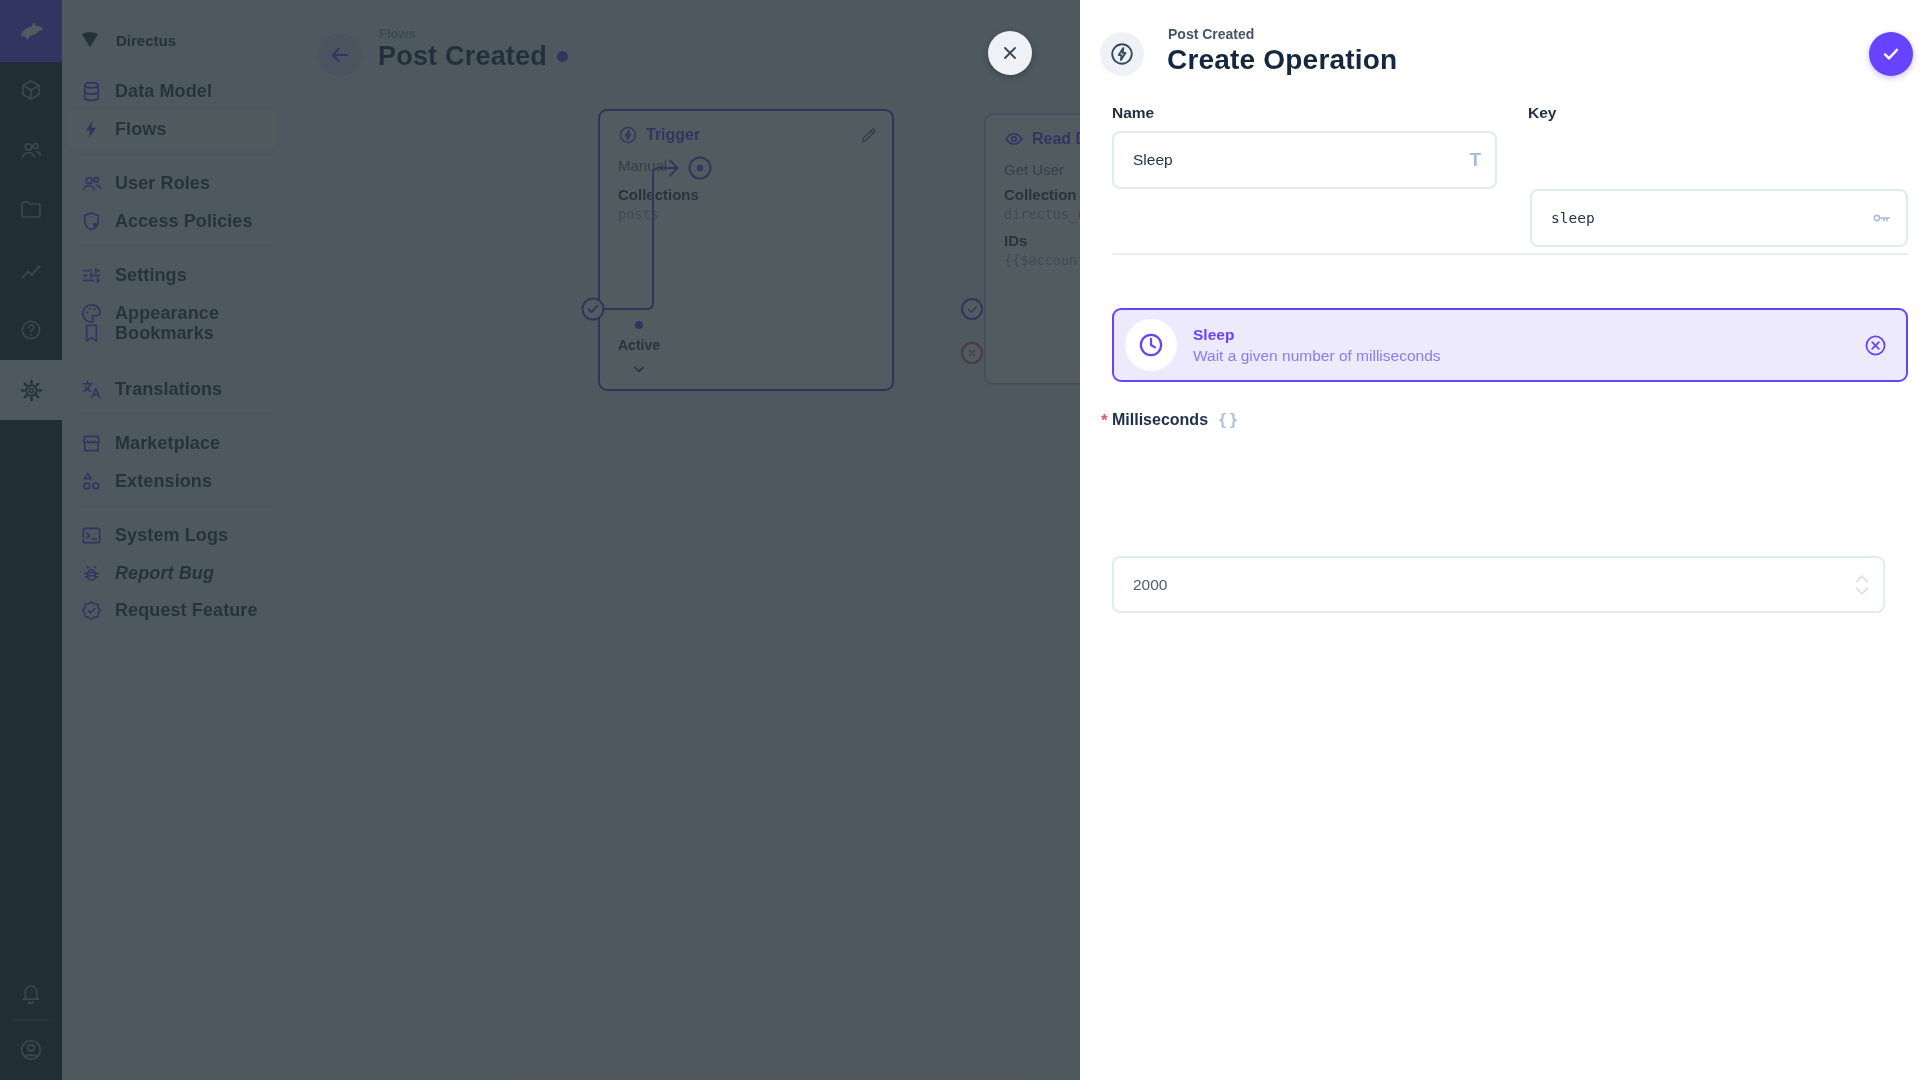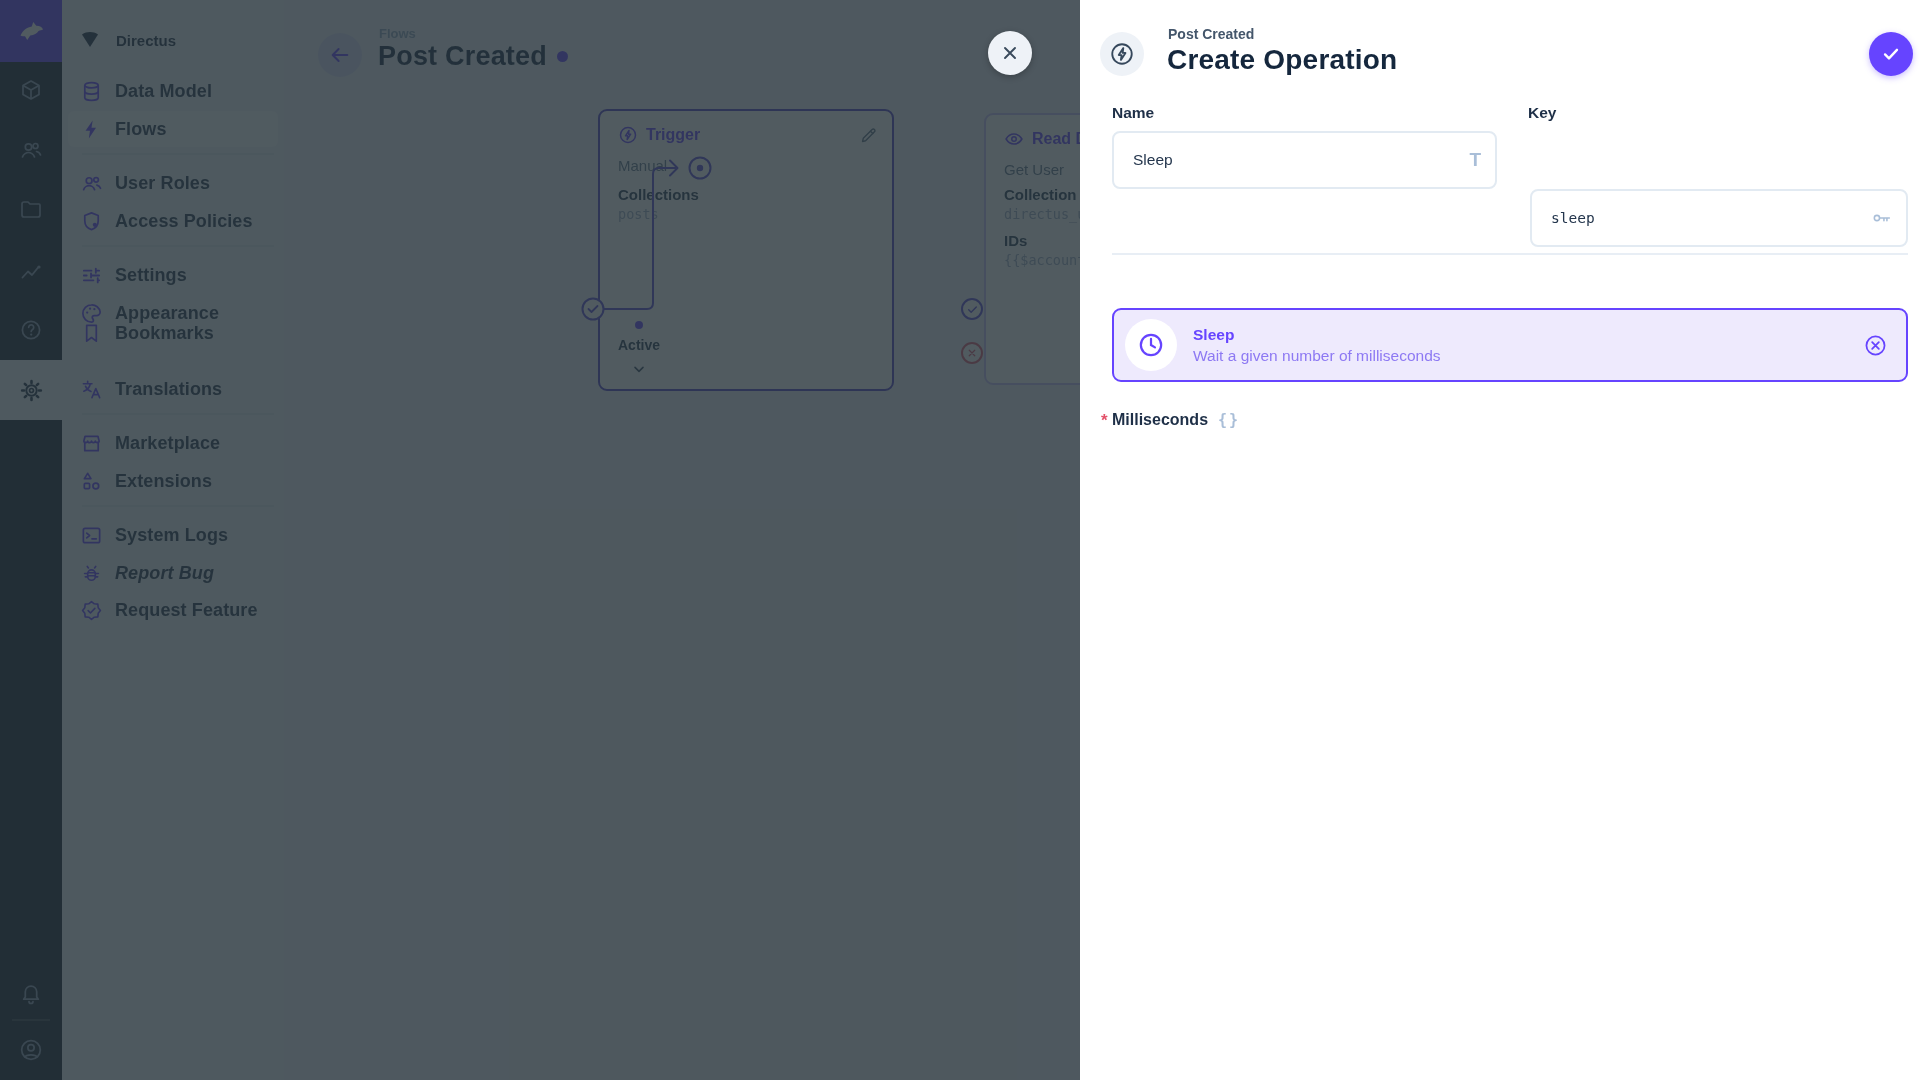--- a/index.html
+++ b/index.html
@@ -484,15 +484,26 @@
       </span>
     </div>
 
     <div class="abs" style="left:32px;top:411px;display:flex;align-items:center;gap:10px;">
       <span style="position:relative;">
         <span class="req-star">*</span>
         <span class="field-label" style="font-size:16px;">Milliseconds</span>
       </span>
       <span class="raw-ico mono">{}</span>
     </div>
+    <div class="abs tinput" style="left:32px;top:440px;width:773px;height:57px;">
+      <input type="text" style="color: rgb(76, 94, 115);" value="2000">
+      <span class="spin">
+        <svg width="18" height="11" viewBox="0 0 20 12" fill="none" stroke="currentColor" stroke-width="2.2" stroke-linecap="round" stroke-linejoin="round">
+            <path d="m4 9 6-6 6 6"></path>
+          </svg>
+        <svg width="18" height="11" viewBox="0 0 20 12" fill="none" stroke="currentColor" stroke-width="2.2" stroke-linecap="round" stroke-linejoin="round">
+            <path d="m4 3 6 6 6-6"></path>
+          </svg>
+      </span>
+    </div>
   </div>
 
 </div>
 
 </body></html>

